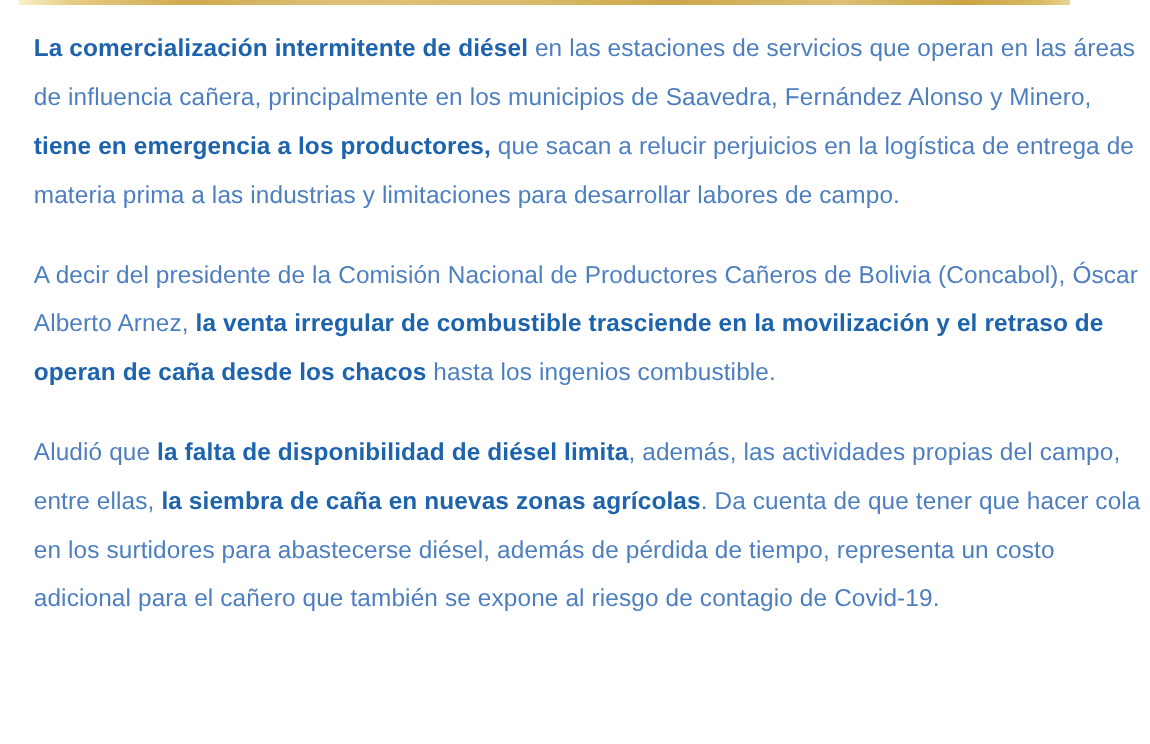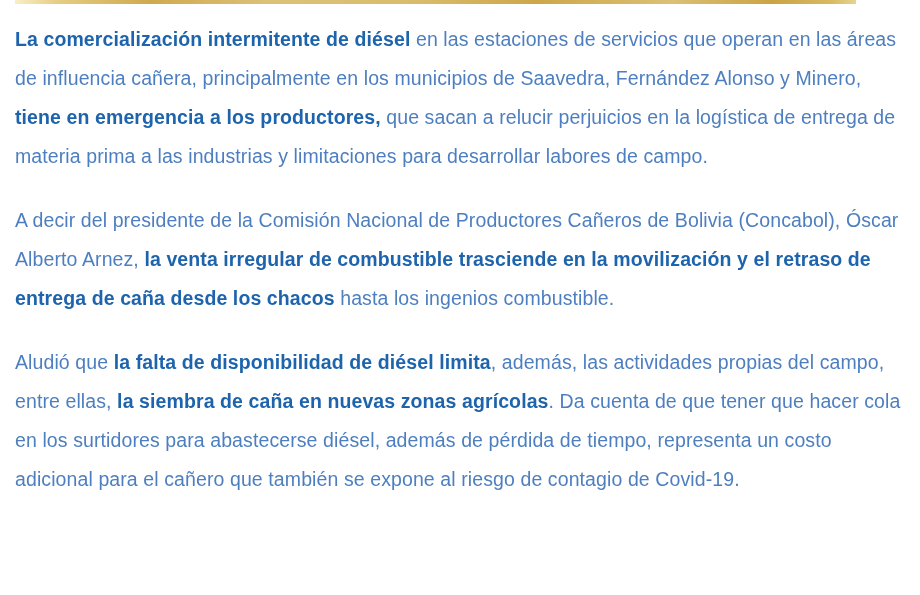--- a/index.html
+++ b/index.html
@@ -18,21 +18,21 @@
     width: 841px;
     height: 4px;
     background: linear-gradient(90deg,
       #f8efc6 0%, #e6cd85 5%, #cfa94e 16%, #ddc178 30%,
       #d9bc6b 48%, #cda64a 62%, #dcc075 78%, #caa344 90%,
       #d9b963 97%, #e7d492 100%);
   }
   .article {
     box-sizing: content-box;
     width: 893px;
-    padding-left: 15px;
+    padding-left: 27px;
     padding-top: 16px;
     color: #4d7fc0;
     font-size: 19.5px;
     line-height: 39px;
     letter-spacing: 0.1px;
   }
   .article p {
     margin: 0 0 25px 0;
   }
   .seg-bold {
@@ -45,20 +45,20 @@
 
 <div class="accent-bar"></div>
 
 <div class="article">
 
   <p>
     <span class="seg-bold">La comercialización intermitente de diésel</span><span> en las estaciones de servicios que operan en las áreas de influencia cañera, principalmente en los municipios de Saavedra, Fernández Alonso y Minero, </span><span class="seg-bold">tiene en emergencia a los productores,</span><span> que sacan a relucir perjuicios en la logística de entrega de materia prima a las industrias y limitaciones para desarrollar labores de campo.</span>
   </p>
 
   <p>
-    <span>A decir del presidente de la Comisión Nacional de Productores Cañeros de Bolivia (Concabol), Óscar Alberto Arnez, </span><span class="seg-bold">la venta irregular de combustible trasciende en la movilización y el retraso de entrega de caña desde los chacos</span><span> hasta los ingenios combustible.</span>
+    <span>A decir del presidente de la Comisión Nacional de Productores Cañeros de Bolivia (Concabol), Óscar Alberto Arnez, </span><span class="seg-bold">la venta irregular de combustible trasciende en la movilización y el retraso de operan de caña desde los chacos</span><span> hasta los ingenios combustible.</span>
   </p>
 
   <p>
     <span>Aludió que </span><span class="seg-bold">la falta de disponibilidad de diésel limita</span><span>, además, las actividades propias del campo, entre ellas, </span><span class="seg-bold">la siembra de caña en nuevas zonas agrícolas</span><span>. Da cuenta de que tener que hacer cola en los surtidores para abastecerse diésel, además de pérdida de tiempo, representa un costo adicional para el cañero que también se expone al riesgo de contagio de Covid-19.</span>
   </p>
 
 </div>
 
 </body></html>

